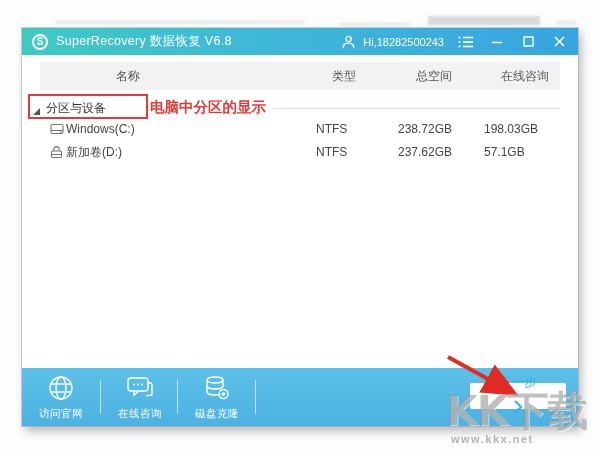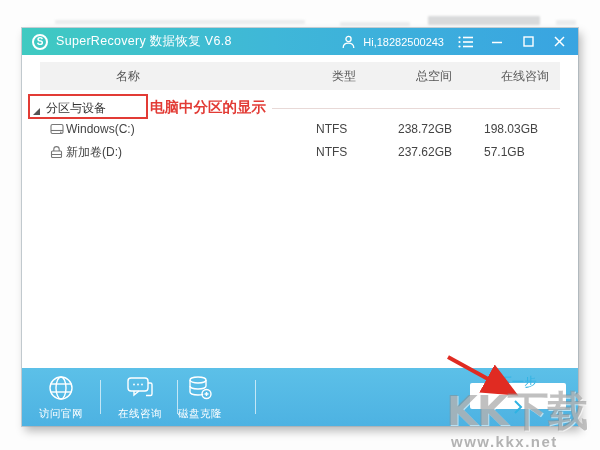--- a/index.html
+++ b/index.html
@@ -53,34 +53,34 @@
   .drive-row .c-type  { left:294px; }
   .drive-row .c-total { left:376px; }
   .drive-row .c-free  { left:462px; }
 
   
   .toolbar { position:absolute; left:0; top:340px; width:100%; height:58px;
              background:linear-gradient(180deg,#5cc0e8 0%, #4db2e2 100%); }
   .tool-item { position:absolute; top:7px; width:72px; height:46px; display:flex; flex-direction:column;
                align-items:center; justify-content:space-between; color:#fff; cursor:pointer; }
   .tool-item .t-label { font-size:10.5px; letter-spacing:.5px; white-space:nowrap; }
-  .ti-0 { left:3px; } .ti-1 { left:82px; } .ti-2 { left:142px; } .ti-3 { left:232px; }
+  .ti-0 { left:3px; } .ti-1 { left:82px; } .ti-2 { left:159px; } .ti-3 { left:232px; }
   .tool-divider { position:absolute; top:12px; width:1px; height:34px; background:rgba(255,255,255,.65); }
   .td-0 { left:78px; } .td-1 { left:155px; } .td-2 { left:233px; }
 
   .next-btn { position:absolute; left:448px; top:15px; width:96px; height:26px; background:#ffffff;
               border:none; border-radius:2px; display:flex; align-items:center; justify-content:center;
               gap:8px; color:#2fb3e3; font-size:12.5px; cursor:pointer; font-family:inherit;flex-direction:column; }
 
   
   .red-arrow { position:absolute; left:438px; top:348px; pointer-events:none; }
   .wm-logo { position:absolute; left:446px; top:384px; font-size:41px; font-weight:900; letter-spacing:-1px;
              color:rgba(140,140,140,.55); text-shadow:1px 1px 0 rgba(255,255,255,.6); white-space:nowrap;
              font-family:"DejaVu Sans",sans-serif; }
-  .wm-site { position:absolute; left:451px; top:433px; font-size:15px; font-weight:bold;
+  .wm-site { position:absolute; left:451px; top:433px; font-size:11px; font-weight:bold;
              color:#b3b3b3; letter-spacing:1.5px; white-space:nowrap; }
 </style>
 </head>
 <body>
 
 <div class="stage">
 
   <div class="artifact a1"></div>
   <div class="artifact a2"></div>
   <div class="artifact a3"></div>

